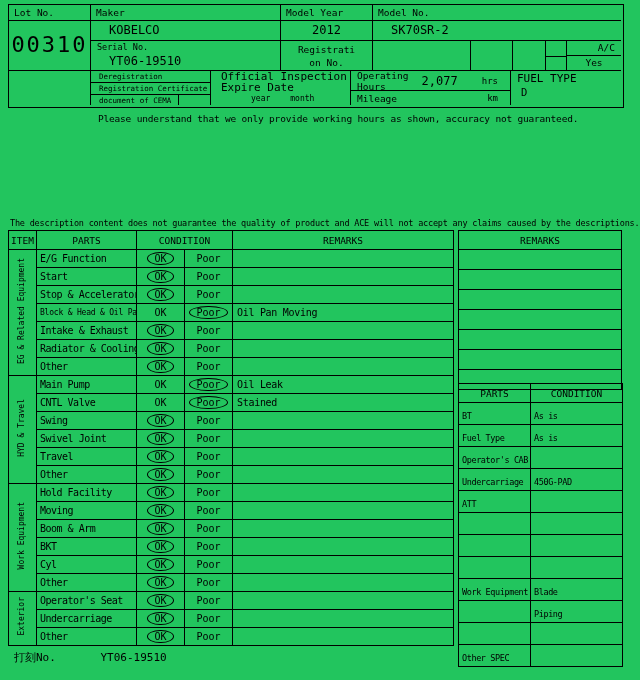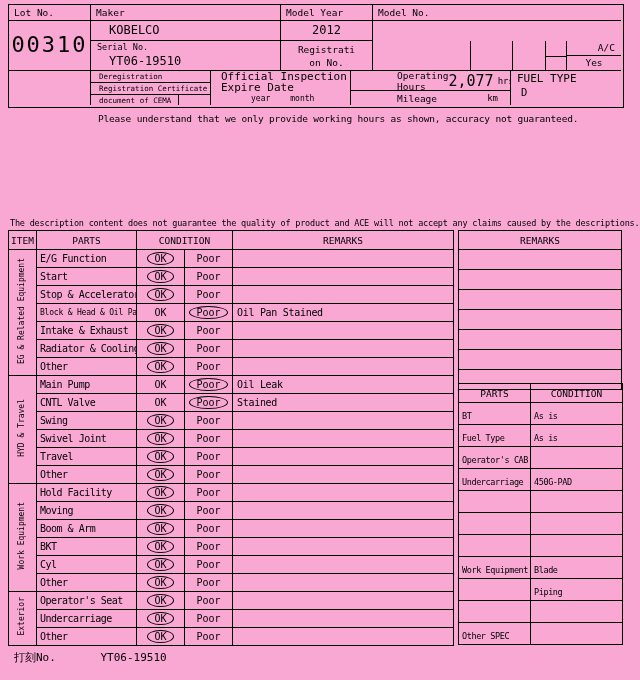--- a/index.html
+++ b/index.html
@@ -1,16 +1,16 @@
 <!DOCTYPE html>
 <html><head>
 <meta charset="utf-8">
 <style>
   html,body{margin:0;padding:0;background:#ffffff;}
-  #page{position:relative;width:640px;height:680px;background:#f9a8d4;
+  #page{position:relative;width:640px;height:680px;background:#22c55e;
         font-family:"DejaVu Sans Mono","Liberation Mono",monospace;color:#000;overflow:hidden;}
   .abs{position:absolute;}
 
   
   #header-box{left:8px;top:4px;width:614px;height:102px;border:1px solid #000;}
   .cell{position:absolute;border-right:1px solid #000;border-bottom:1px solid #000;overflow:hidden;box-sizing:border-box;}
   .cell.nb-r{border-right:none;}
   .cell.nb-b{border-bottom:none;}
   .lbl{font-size:9.5px;line-height:15px;padding-left:5px;}
   .val{font-size:12px;line-height:19px;padding-left:18px;}
@@ -19,22 +19,22 @@
   .sublbl{font-size:8.5px;line-height:12px;padding-left:6px;}
   .val2{font-size:12px;line-height:16px;padding-left:18px;}
   .regbox{font-size:9.5px;text-align:center;padding:2px 12px;line-height:13px;}
   .acl{font-size:9.5px;text-align:right;padding-right:6px;line-height:14px;}
   .acv{font-size:9.5px;text-align:center;line-height:14px;}
   .tiny{font-size:7.5px;line-height:11px;padding-left:8px;white-space:nowrap;}
   .sub9{font-size:11px;line-height:11px;padding-left:10px;}
   .ym{position:absolute;bottom:2px;left:40px;font-size:8px;}
   .ym span+span{margin-left:20px;}
   .ophrs{display:flex;align-items:center;padding:0 6px;}
-  .oplbl{font-size:9.5px;flex:1;margin-left:40px;}
-  .opval{font-size:15px;margin-right:4px;}
+  .oplbl{font-size:9.5px;flex:1;}
+  .opval{font-size:12px;margin-right:24px;}
   .opunit{font-size:9px;padding-right:6px;}
   .fuelval{font-size:10.5px;line-height:16px;padding-left:10px;}
   .vline{position:absolute;top:0;bottom:0;width:1px;background:#000;}
   .hline{position:absolute;height:1px;background:#000;}
 
   
   #note{left:98px;top:113px;font-size:9.5px;letter-spacing:-0.2px;white-space:nowrap;}
   #disclaimer{left:10px;top:218px;font-size:8.5px;letter-spacing:-0.2px;white-space:nowrap;}
 
   
@@ -82,20 +82,21 @@
     <div class="cell" style="left:82px;top:36px;width:190px;height:30px">
       <div class="sublbl">Serial No.</div>
       <div class="val2">YT06-19510</div>
     </div>
 
     <div class="cell lbl" style="left:272px;top:0;width:92px;height:16px">Model Year</div>
     <div class="cell val center" style="left:272px;top:16px;width:92px;height:20px">2012</div>
     <div class="cell regbox" style="left:272px;top:36px;width:92px;height:30px">Registrati on No.</div>
 
     <div class="cell lbl nb-r" style="left:364px;top:0;width:248px;height:16px">Model No.</div>
+    <div class="cell val nb-r" style="left:364px;top:16px;width:248px;height:20px">SK70SR-2</div>
 
     <div class="cell" style="left:364px;top:36px;width:194px;height:30px">
       <div class="vline" style="left:97px"></div>
       <div class="vline" style="left:139px"></div>
       <div class="vline" style="left:172px"></div>
       <div class="hline" style="left:172px;top:15px;width:22px"></div>
     </div>
     <div class="cell acl nb-r" style="left:558px;top:36px;width:54px;height:15px">A/C</div>
     <div class="cell acv nb-r" style="left:558px;top:51px;width:54px;height:15px">Yes</div>
 
@@ -163,21 +164,21 @@
         <tr>
           <td class="parts-cell">Stop &amp; Accelerator</td>
           <td class="cond-cell"><span class="circled">OK</span></td>
           <td class="cond-cell"><span>Poor</span></td>
           <td class="remarks-cell"></td>
         </tr>
         <tr>
           <td class="parts-cell small">Block &amp; Head &amp; Oil Pan</td>
           <td class="cond-cell"><span>OK</span></td>
           <td class="cond-cell"><span class="circled">Poor</span></td>
-          <td class="remarks-cell">Oil Pan Stained</td>
+          <td class="remarks-cell">Oil Pan Moving</td>
         </tr>
         <tr>
           <td class="parts-cell">Intake &amp; Exhaust</td>
           <td class="cond-cell"><span class="circled">OK</span></td>
           <td class="cond-cell"><span>Poor</span></td>
           <td class="remarks-cell"></td>
         </tr>
         <tr>
           <td class="parts-cell">Radiator &amp; Cooling</td>
           <td class="cond-cell"><span class="circled">OK</span></td>
@@ -339,20 +340,24 @@
         </tr>
         <tr>
           <td>Operator's CAB</td>
           <td></td>
         </tr>
         <tr>
           <td>Undercarriage</td>
           <td>450G-PAD</td>
         </tr>
         <tr>
+          <td>ATT</td>
+          <td></td>
+        </tr>
+        <tr>
           <td></td>
           <td></td>
         </tr>
         <tr>
           <td></td>
           <td></td>
         </tr>
         <tr>
           <td></td>
           <td></td>

